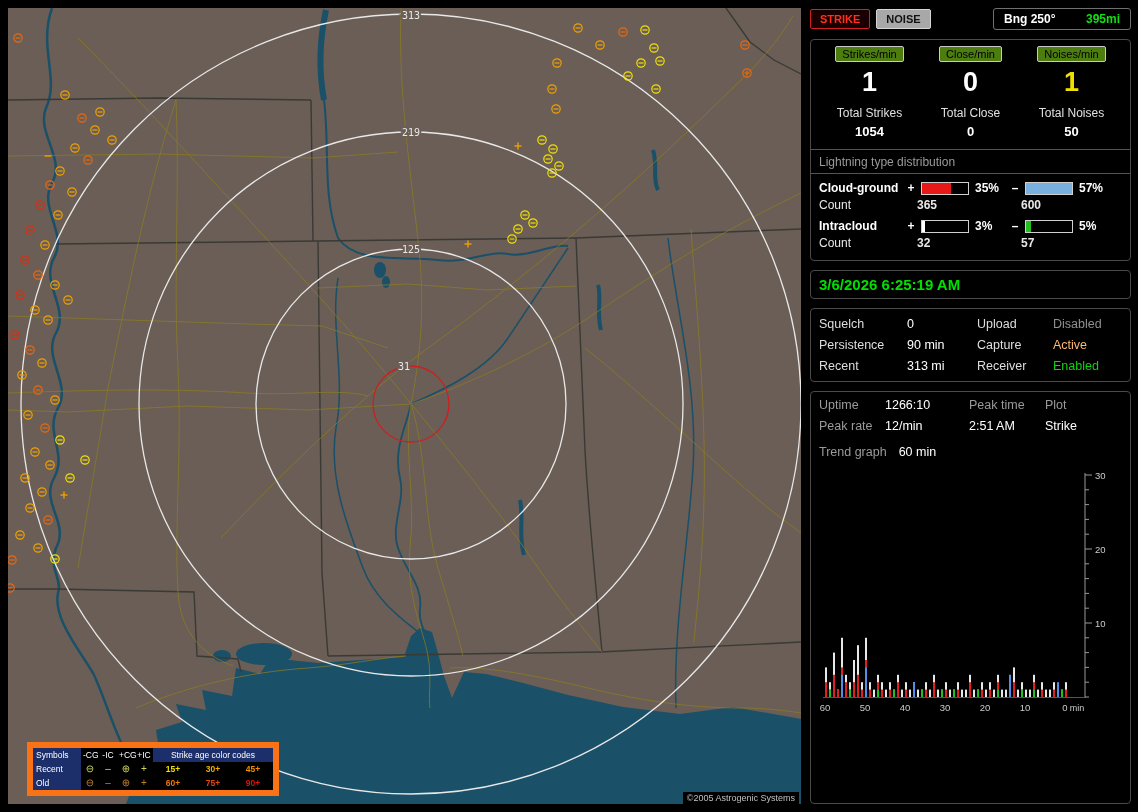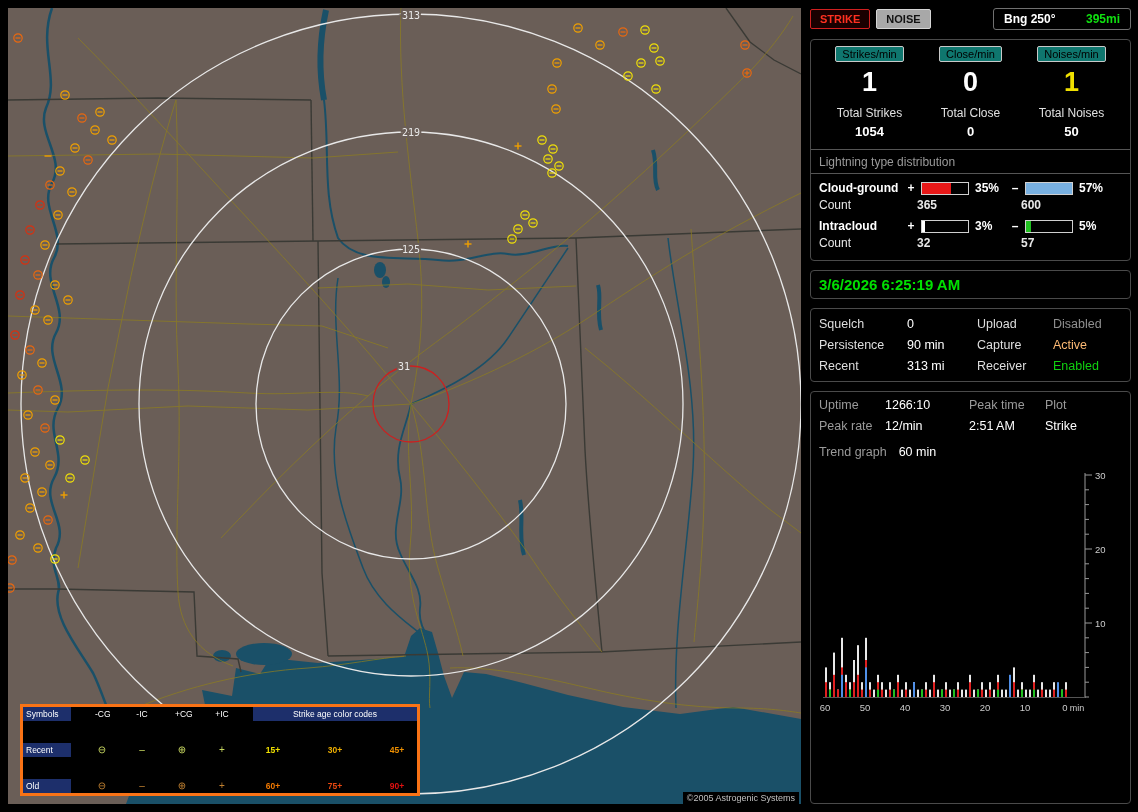--- a/index.html
+++ b/index.html
@@ -1,43 +1,43 @@
 <!DOCTYPE html>
 <html><head>
 <meta charset="utf-8">
 <style>
   html,body{margin:0;padding:0;background:#000;}
   body{width:1138px;height:812px;position:relative;font-family:"Liberation Sans",sans-serif;overflow:hidden;}
 
   
   #map-wrap{position:absolute;left:8px;top:8px;width:793px;height:796px;background:#6a5e57;}
   #map{display:block;}
-  .legend{position:absolute;left:12px;bottom:8px;border:3px solid #f97316;background:#000;
+  .legend{position:absolute;left:19px;bottom:8px;border:6px solid #f97316;background:#000;
           display:grid;grid-template-columns:48px 18px 18px 18px 18px 40px 40px 40px;
-          font-size:8.5px;color:#fff;line-height:14px;gap:22px;}
+          font-size:8.5px;color:#fff;line-height:14px;}
   .legend .cell{padding:0 2px;text-align:center;white-space:nowrap;}
   .legend .lcell{background:#1d2f6b;text-align:left;padding-left:3px;}
   .legend .age-title{grid-column:6/9;background:#1d2f6b;text-align:center;}
   .legend .glyph{font-size:10px;}
   .legend .age{font-weight:bold;}
   .copyright{position:absolute;right:2px;bottom:0;font-size:9px;color:#c0c0c0;background:#000;padding:1px 4px;}
 
   
   #panel{position:absolute;left:810px;top:8px;width:321px;height:796px;display:flex;flex-direction:column;gap:9px;color:#e8e8e8;font-size:12px;}
   .box{border:1px solid #4a4a4a;border-radius:4px;background:#000;padding:6px 8px;}
 
   .topbar{display:flex;align-items:center;gap:6px;border:none;padding:0;background:none;}
   .btn-strike{background:#1a0000;color:#ff3020;border:1px solid #d02020;font-weight:bold;font-size:11px;padding:3px 9px;border-radius:2px;font-family:inherit;cursor:pointer;}
   .btn-noise{background:#a8a8a8;color:#111;border:1px solid #d5d5d5;font-weight:bold;font-size:11px;padding:3px 9px;border-radius:2px;font-family:inherit;cursor:pointer;}
   .bng{margin-left:auto;border:1px solid #707070;border-radius:3px;display:flex;justify-content:space-between;padding:3px 10px;width:116px;background:#000;}
   .bng-label{color:#fff;font-weight:bold;}
   .bng-range{color:#10e010;font-weight:bold;}
 
   .rates{display:grid;grid-template-columns:1fr 1fr 1fr;text-align:center;}
-  .rate-btn{display:inline-block;background:#0f766e;color:#000;font-size:11px;padding:1px 6px;border-radius:2px;border:1px solid #c8c8c8;cursor:pointer;font-family:inherit;}
+  .rate-btn{display:inline-block;background:#4d7c0f;color:#000;font-size:11px;padding:1px 6px;border-radius:2px;border:1px solid #c8c8c8;cursor:pointer;font-family:inherit;}
   .rate-val{font-size:27px;font-weight:bold;margin:5px 0 8px;}
   .tot-label{color:#e0e0e0;font-size:12px;}
   .tot-val{color:#fff;font-size:13px;font-weight:bold;margin-top:4px;}
 
   .dist-title{color:#9a9a9a;font-size:12px;border-top:1px solid #555;border-bottom:1px solid #555;
               margin:10px -8px 4px;padding:5px 0 4px 8px;}
   .dist-row{display:flex;align-items:center;margin:7px 0 3px;}
   .dist-name{width:86px;font-weight:bold;color:#fff;}
   .sign{color:#fff;width:12px;text-align:center;font-weight:bold;}
   .bar{width:46px;height:11px;border:1px solid #d0d0d0;background:#000;margin:0 4px;display:inline-block;position:relative;}

